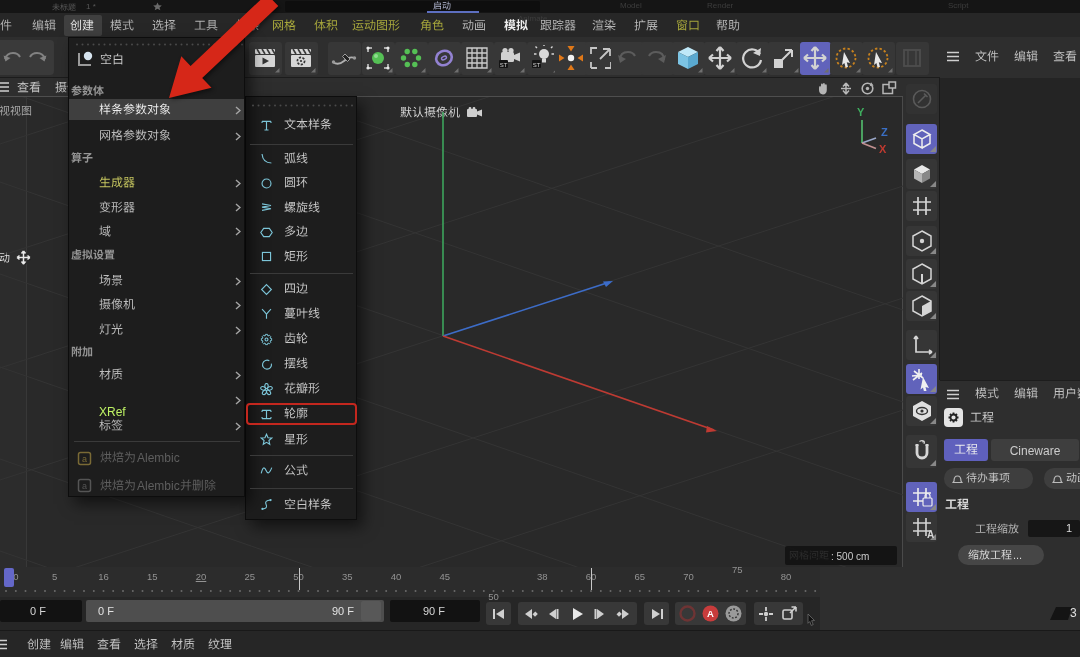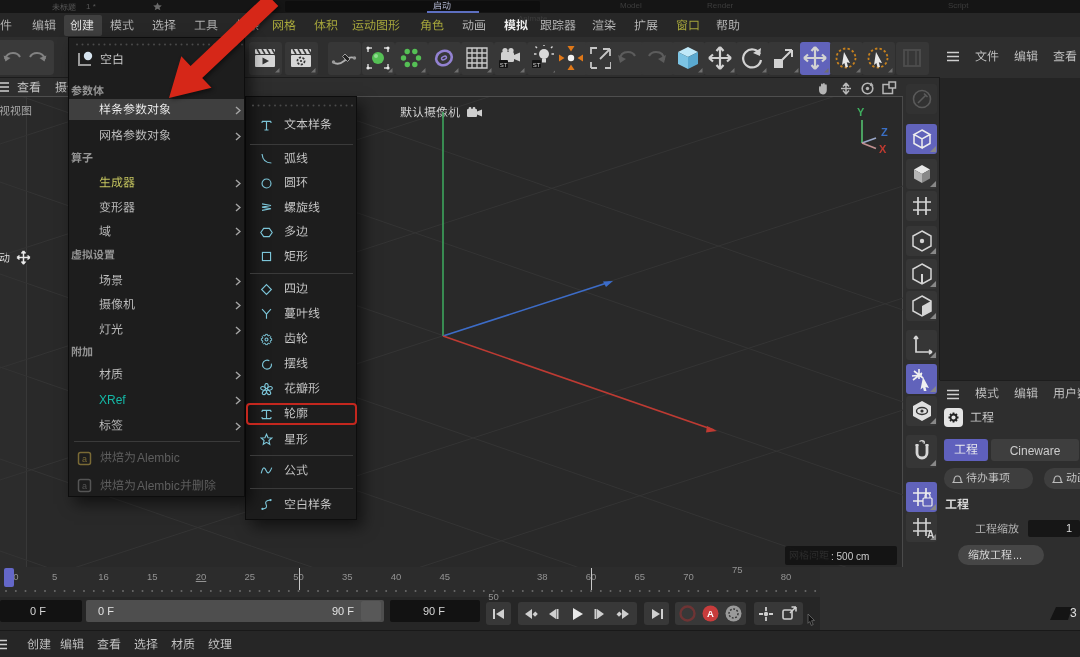--- a/index.html
+++ b/index.html
@@ -875,21 +875,21 @@
     <use href="#g5149" x="100.0"></use>
   </svg>
 <svg style="z-index:11;position:absolute;left:71.0px;top:345.9px;overflow:visible" width="22.0" height="12.1" viewBox="0 -88 200.0 110" fill="#969696">
     <use href="#b9644" x="0.0"></use>
     <use href="#b52a0" x="100.0"></use>
   </svg>
 <svg style="z-index:11;position:absolute;left:99.0px;top:368.4px;overflow:visible" width="24.0" height="13.2" viewBox="0 -88 200.0 110" fill="#bdbdbd">
     <use href="#g6750" x="0.0"></use>
     <use href="#g8d28" x="100.0"></use>
   </svg>
-<div style="position:absolute;top:391.0px;font:12px 'Liberation Sans',sans-serif;color:#14b8a6;white-space:nowrap;line-height:18.0px;z-index:11;left:99px;">XRef</div>
+<div style="position:absolute;top:403px;font:12px 'Liberation Sans',sans-serif;color:#bef264;white-space:nowrap;line-height:18.0px;z-index:11;left:99px;">XRef</div>
 <svg style="z-index:11;position:absolute;left:99.0px;top:419.4px;overflow:visible" width="24.0" height="13.2" viewBox="0 -88 200.0 110" fill="#bdbdbd">
     <use href="#g6807" x="0.0"></use>
     <use href="#g7b7e" x="100.0"></use>
   </svg>
 <svg style="position:absolute;left:235px;top:105.5px;z-index:11;" width="6" height="9" viewBox="0 0 6 9">
     <path d="M1 1 L5 4.5 L1 8" stroke="#a5a5a5" stroke-width="1.4" fill="none"></path>
   </svg>
 <svg style="position:absolute;left:235px;top:131.5px;z-index:11;" width="6" height="9" viewBox="0 0 6 9">
     <path d="M1 1 L5 4.5 L1 8" stroke="#a5a5a5" stroke-width="1.4" fill="none"></path>
   </svg>

